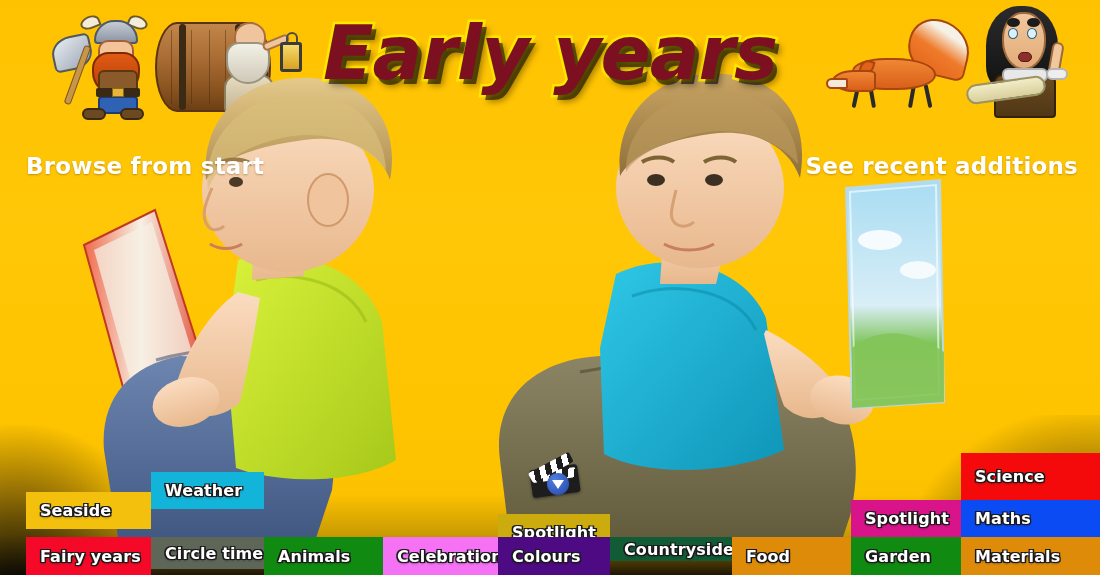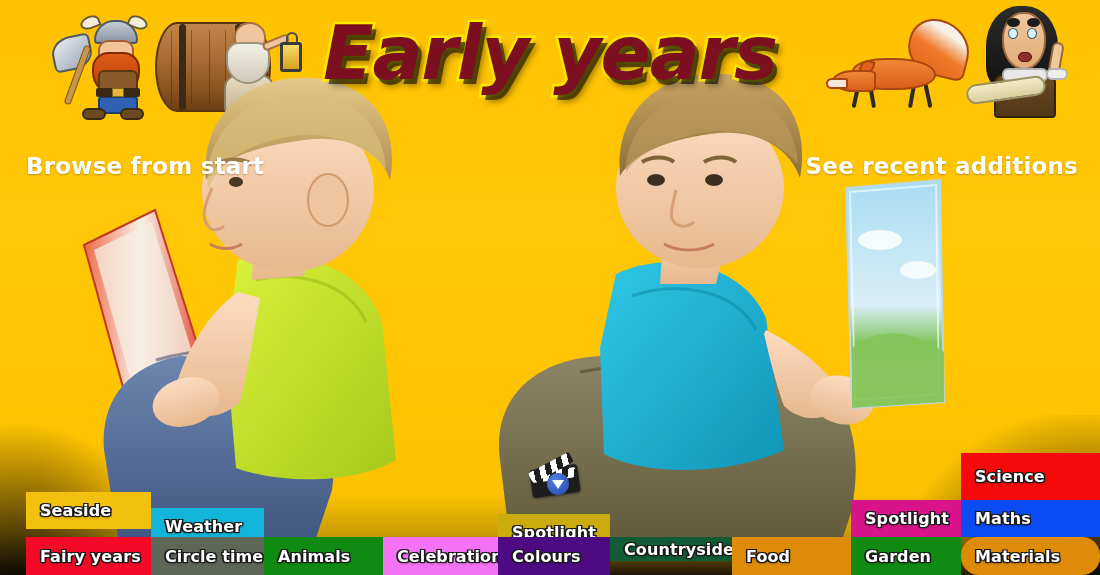--- a/index.html
+++ b/index.html
@@ -568,29 +568,29 @@
       <div class="cl-stripes"></div>
       <div class="cl-top"></div>
     </div>
     <div class="cl-play">
       <div class="cl-tri"></div>
     </div>
   </div>
 
   <div id="tiles-layer">
       <div class="tile" style="left: 26px; top: 492px; width: 125px; height: 37px; background: rgb(242, 192, 13);">Seaside</div>
-      <div class="tile" style="left: 151px; top: 508px; width: 113px; height: 37px; background: rgb(18, 180, 217);">Weather</div>
+      <div class="tile" style="left: 151px; top: 472px; width: 113px; height: 37px; background: rgb(18, 180, 217);">Weather</div>
       <div class="tile" style="left: 498px; top: 500px; width: 112px; height: 37px; background: rgb(204, 171, 14); margin-top: 14px;">Spotlight</div>
       <div class="tile" style="left: 851px; top: 500px; width: 110px; height: 37px; background: rgb(217, 19, 138);">Spotlight</div>
       <div class="tile" style="left: 961px; top: 453px; width: 139px; height: 47px; background: rgb(244, 10, 10);">Science</div>
       <div class="tile" style="left: 961px; top: 500px; width: 139px; height: 37px; background: rgb(10, 75, 244);">Maths</div>
       <div class="tile" style="left: 26px; top: 537px; width: 125px; height: 38px; background: rgb(244, 10, 40);">Fairy years</div>
-      <div class="tile" style="left: 151px; top: 537px; width: 113px; height: 38px; background: rgb(93, 102, 87);">Circle time</div>
+      <div class="tile" style="left: 151px; top: 537px; width: 113px; height: 32px; background: rgb(93, 102, 87);">Circle time</div>
       <div class="tile" style="left: 264px; top: 537px; width: 119px; height: 38px; background: rgb(16, 138, 16);">Animals</div>
       <div class="tile" style="left: 383px; top: 537px; width: 115px; height: 38px; background: rgb(245, 114, 245);">Celebrations</div>
       <div class="tile" style="left: 498px; top: 537px; width: 112px; height: 38px; background: rgb(77, 10, 130);">Colours</div>
       <div class="tile" style="left: 610px; top: 537px; width: 122px; height: 24px; background: rgb(17, 92, 54);">Countryside</div>
       <div class="tile" style="left: 732px; top: 537px; width: 119px; height: 38px; background: rgb(222, 139, 10);">Food</div>
       <div class="tile" style="left: 851px; top: 537px; width: 110px; height: 38px; background: rgb(16, 138, 16);">Garden</div>
-      <div class="tile" style="left: 961px; top: 537px; width: 139px; height: 38px; background: rgb(222, 139, 10); border-radius: 18px;">Materials</div>
+      <div class="tile" style="left: 961px; top: 537px; width: 139px; height: 38px; background: rgb(222, 139, 10);">Materials</div>
     </div>
 
 </div>
 
 </body></html>

